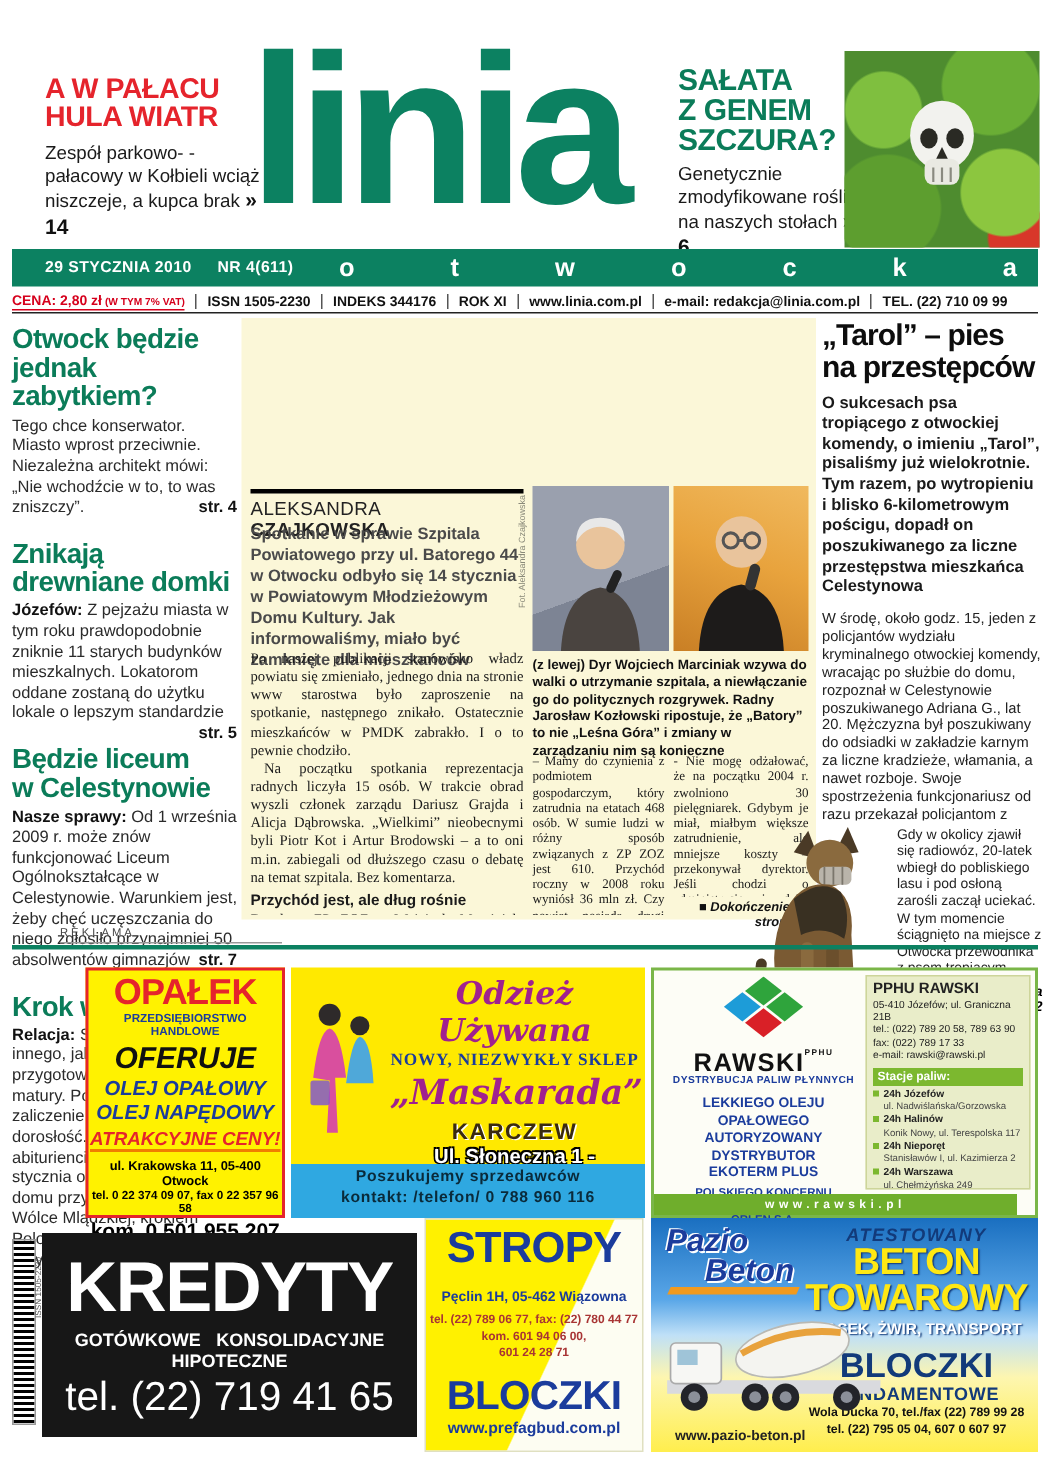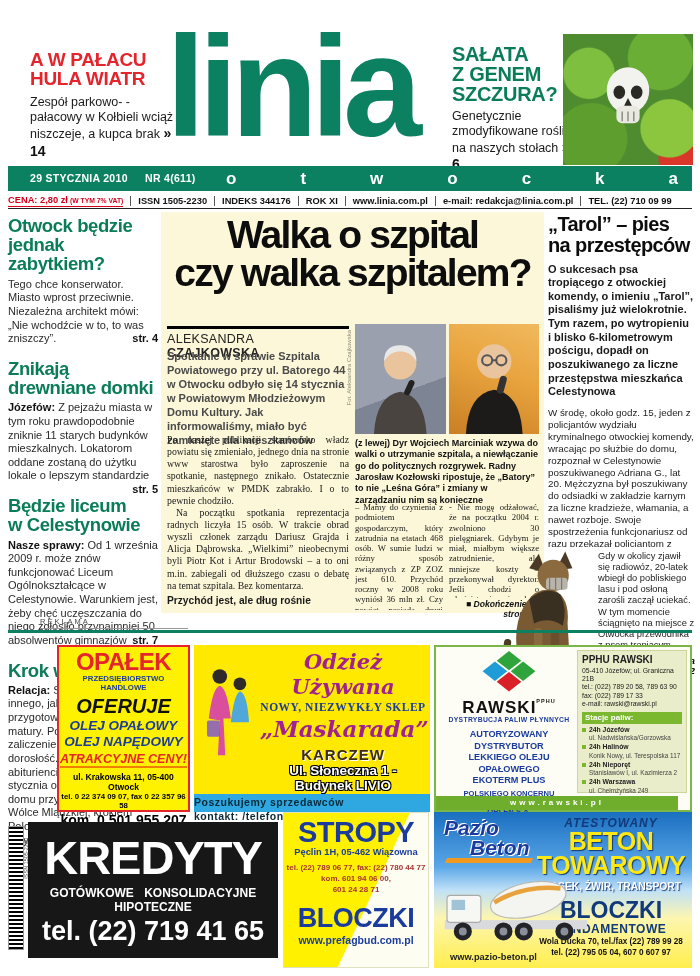--- a/index.html
+++ b/index.html
@@ -85,21 +85,21 @@
   .op-kom{font-weight:bold;font-size:14px;margin-top:2px;}
 
   .ad-odziez{left:194px;top:645px;width:236px;height:167px;background:#FFE900;box-sizing:border-box;}
   .od-figs{position:absolute;left:2px;top:4px;width:64px;height:130px;}
   .od-text{position:absolute;left:66px;top:4px;right:4px;text-align:center;}
   .od-title{font-family:"DejaVu Serif",serif;font-style:italic;font-weight:bold;color:#A0218F;font-size:21px;}
   .od-sub{font-family:"Liberation Serif",serif;font-weight:bold;color:#1B3C9C;font-size:11.5px;margin-top:2px;letter-spacing:0.5px;}
   .od-shop{font-family:"DejaVu Serif",serif;font-style:italic;font-weight:bold;color:#A0218F;font-size:23px;margin-top:2px;}
   .od-city{font-weight:bold;color:#3a2a10;font-size:15px;margin-top:4px;letter-spacing:1px;text-shadow:1px 1px 0 #fff;}
   .od-addr{font-weight:bold;color:#fff;font-size:13.5px;text-shadow:-1px -1px 0 #000,1px -1px 0 #000,-1px 1px 0 #000,1px 1px 0 #000;}
-  .od-strip{position:absolute;left:0;right:0;bottom:0;height:18px;background:#2FA8E1;text-align:left;color:#0a2a3a;font-weight:bold;font-size:10.5px;line-height:1.3;padding-top:2px;box-sizing:border-box;letter-spacing:0.5px;}
+  .od-strip{position:absolute;left:0;right:0;bottom:0;height:36px;background:#2FA8E1;text-align:center;color:#0a2a3a;font-weight:bold;font-size:10.5px;line-height:1.3;padding-top:2px;box-sizing:border-box;letter-spacing:0.5px;}
 
   .ad-rawski{left:434px;top:645px;width:258px;height:167px;background:#fdfdf6;border:2px solid #7AB648;box-sizing:border-box;}
   .rw-left{position:absolute;left:4px;top:4px;width:138px;text-align:center;}
   .rw-brandrow{font-weight:bold;font-size:17px;letter-spacing:1px;color:#111;line-height:1;}
   .rw-pphu{font-size:5.5px;vertical-align:top;}
   .rw-tag{color:#1B3C9C;font-weight:bold;font-size:6.8px;letter-spacing:0.3px;}
   .rw-l1{color:#1B3C9C;font-weight:bold;font-size:9.2px;margin-top:6px;line-height:1.25;}
   .rw-l4{color:#1B3C9C;font-weight:bold;font-size:7.6px;line-height:1.25;margin-top:2px;}
   .rw-l6{color:#9aab8a;font-weight:bold;font-size:6.4px;margin-top:4px;line-height:1.3;}
   .rw-right{position:absolute;right:3px;top:3px;bottom:17px;width:110px;background:#e9edc9;border:1px solid #cdd59a;padding:3px 4px;box-sizing:border-box;font-size:6.8px;line-height:1.25;color:#222;}
@@ -110,25 +110,25 @@
   .rw-stn::before{content:"";display:inline-block;width:4px;height:4px;background:#7CB82F;margin-right:3px;}
   .rw-std{font-size:6.4px;color:#444;margin-left:7px;}
   .rw-www{position:absolute;left:0;right:12px;bottom:0;height:14px;background:#6FAE2C;color:#fff;text-align:center;font-size:8px;font-weight:bold;letter-spacing:3px;line-height:14px;}
 
   
   .barcode{left:8px;top:826px;width:14px;height:122px;background:repeating-linear-gradient(to bottom,#000 0 2px,#fff 2px 4px);border:1px solid #999;}
   .barcode-label{left:23px;top:838px;writing-mode:vertical-rl;transform:rotate(180deg);font-size:5.5px;color:#555;}
   .ad-kredyty{left:28px;top:822px;width:250px;height:136px;background:#171717;color:#fff;text-align:center;display:flex;flex-direction:column;justify-content:center;}
   .kr-title{font-weight:bold;font-size:47px;letter-spacing:-1px;line-height:1;}
   .kr-types{font-weight:bold;font-size:12px;word-spacing:7px;margin-top:5px;}
-  .kr-phone{font-size:27px;margin-top:2px;font-weight:700;}
+  .kr-phone{font-size:27px;margin-top:2px;font-weight:400;}
 
   .ad-stropy{left:283px;top:812px;width:146px;height:156px;background:linear-gradient(115deg,#FFF100 58%,#FDFDF2 58.5%);text-align:center;box-sizing:border-box;padding-top:5px;border:1px solid #e0e0c0;}
   .st-t1{color:#1B3C9C;font-weight:bold;font-size:29px;line-height:1;letter-spacing:-0.5px;}
-  .st-addr{color:#1B3C9C;font-weight:bold;font-size:9.3px;margin-top:0;}
+  .st-addr{color:#1B3C9C;font-weight:bold;font-size:9.3px;margin-top:12px;}
   .st-tel{color:#A83434;font-weight:bold;font-size:8px;margin-top:6px;line-height:1.35;}
   .st-t2{color:#1B3C9C;font-weight:bold;font-size:27px;line-height:1;margin-top:10px;letter-spacing:-0.5px;}
   .st-www{color:#1B3C9C;font-weight:bold;font-size:10.5px;margin-top:2px;}
 
   .ad-pazio{left:434px;top:812px;width:258px;height:156px;background:linear-gradient(to bottom,#1A6FC0 0%,#5AA7E8 35%,#BFE0F7 50%,#FDF6B0 68%,#FFEE4D 100%);overflow:hidden;}
   .pz-logo{position:absolute;left:10px;top:6px;font-style:italic;font-weight:bold;color:#1B3C9C;text-shadow:1px 1px 0 #fff,-1px -1px 0 #fff;line-height:0.95;font-size:21px;}
   .pz-logo .l2{display:block;margin-left:26px;}
   .pz-swoosh{position:absolute;left:12px;top:46px;width:86px;height:5px;background:#F29A1F;transform:skewX(-25deg);}
   .pz-right{position:absolute;right:6px;top:4px;width:150px;text-align:center;}
   .pz-badge{color:#123A7A;font-style:italic;font-weight:bold;font-size:12px;letter-spacing:1px;}
@@ -239,24 +239,20 @@
       <div class="hl">Krok w dorosłość</div>
       <div class="tx">
         <span class="pfx">Relacja:</span>
         <span>Studniówka to nic innego, jak początek przygotowań do inicjacji, czyli matury. Pomyślne jej zaliczenie pozwala wejść w dorosłość. Tegoroczni abiturienci-maturzyści, 16 stycznia o godzinie 20, w domu przyjęć „u Hady” w Wólce Mlądzkiej, krokiem Poloneza weszli na drogę ku przyszłości...</span>
         <span class="pr">str. 15</span>
       </div>
     </div>
   </div>
 
   <div class="abs article">
-    <div class="a-headline">
-      <span>Walka o szpital</span><br>
-      <span>czy walka szpitalem?</span>
-    </div>
     <div class="a-byline">
       <span>ALEKSANDRA </span><b>CZAJKOWSKA</b>
     </div>
     <div class="a-lead">Spotkanie w sprawie Szpitala Powiatowego przy ul. Batorego 44 w Otwocku odbyło się 14 stycznia w Powiatowym Młodzieżowym Domu Kultury. Jak informowaliśmy, miało być zamknięte dla mieszkańców</div>
     <div class="a-col1">
       <div>Po naszej publikacji stanowisko władz powiatu się zmieniało, jednego dnia na stronie www starostwa było zaproszenie na spotkanie, następnego znikało. Ostatecznie mieszkańców w PMDK zabrakło. I o to pewnie chodziło.</div>
       <div class="p2">Na początku spotkania reprezentacja radnych liczyła 15 osób. W trakcie obrad wyszli członek zarządu Dariusz Grajda i Alicja Dąbrowska. „Wielkimi” nieobecnymi byli Piotr Kot i Artur Brodowski – a to oni m.in. zabiegali od dłuższego czasu o debatę na temat szpitala. Bez komentarza.</div>
       <div class="a-subhead">Przychód jest, ale dług rośnie</div>
       <div>Dyrektor ZP ZOZ-u, Wojciech Marciniak, omówił ostatnie dwa lata funkcjonowania szpitala i to, co udało się przez ten czas zrobić. Na wstępie porównał szpital do przedsiębiorstwa.</div>
     </div>
@@ -363,22 +359,22 @@
     <div class="rw-left">
       <svg viewBox="0 0 64 50" width="58" height="44">
         <polygon points="32,0 46,11 32,22 18,11" fill="#2fa43c"></polygon>
         <polygon points="16,12 30,23 16,34 2,23" fill="#1d9cd8"></polygon>
         <polygon points="48,12 62,23 48,34 34,23" fill="#2fa43c"></polygon>
         <polygon points="32,24 46,35 32,46 18,35" fill="#d92027"></polygon>
       </svg>
       <div class="rw-brandrow"><span>RAWSKI</span><span class="rw-pphu">PPHU</span></div>
       <div class="rw-tag">DYSTRYBUCJA PALIW PŁYNNYCH</div>
       <div class="rw-l1">
+        <div>LEKKIEGO OLEJU OPAŁOWEGO</div>
         <div>AUTORYZOWANY DYSTRYBUTOR</div>
-        <div>LEKKIEGO OLEJU OPAŁOWEGO</div>
         <div>EKOTERM PLUS</div>
       </div>
       <div class="rw-l4">
         <div>POLSKIEGO KONCERNU NAFTOWEGO</div>
         <div>ORLEN S.A.</div>
       </div>
       <div class="rw-l6">TRANSPORT KRAJOWY I MIĘDZYNARODOWY CHEMII PŁYNNEJ</div>
     </div>
     <div class="rw-right">
       <div class="rw-co">PPHU RAWSKI</div>

